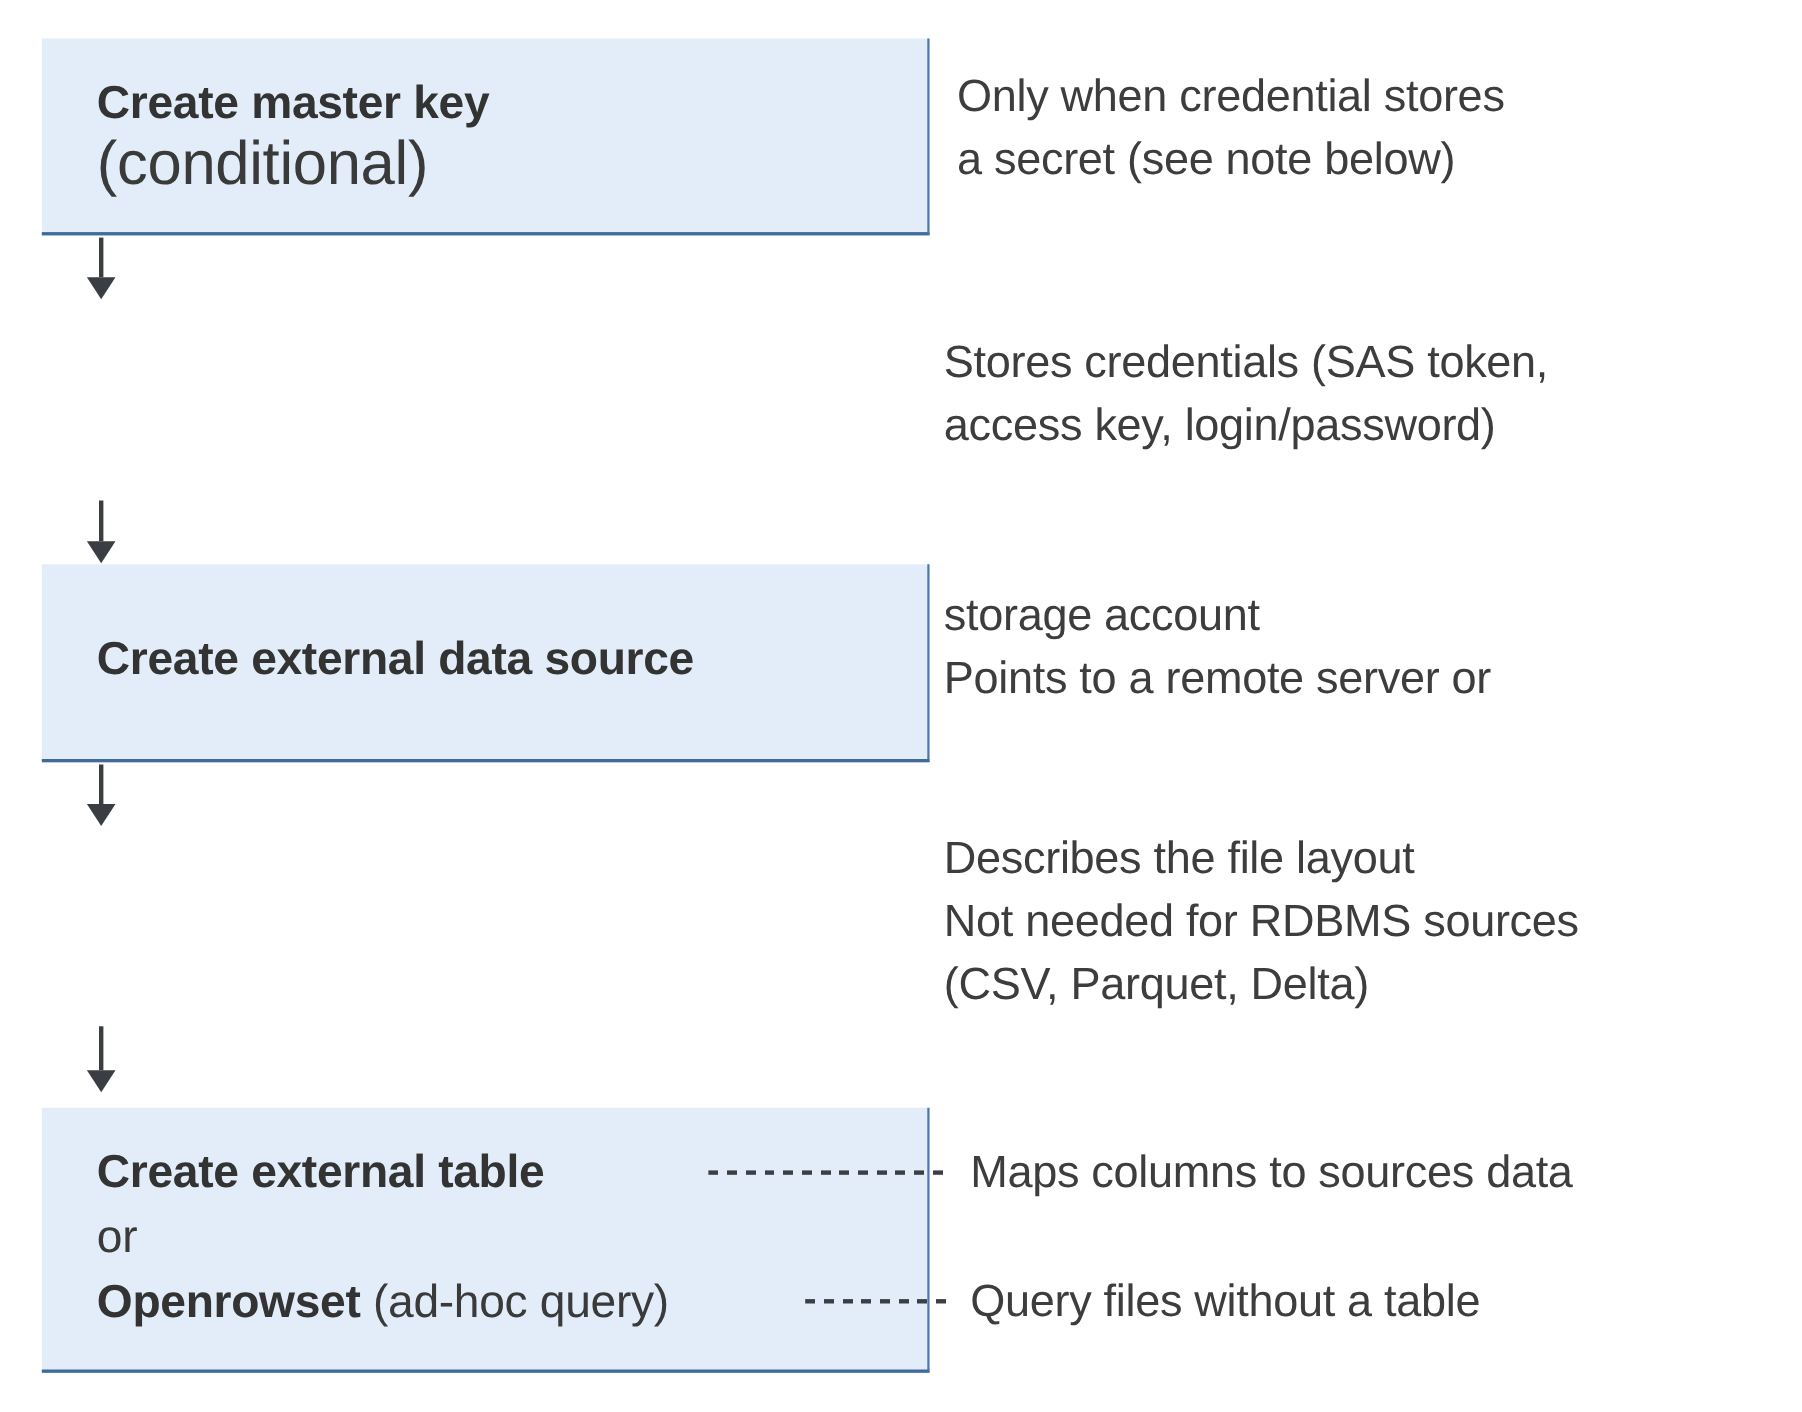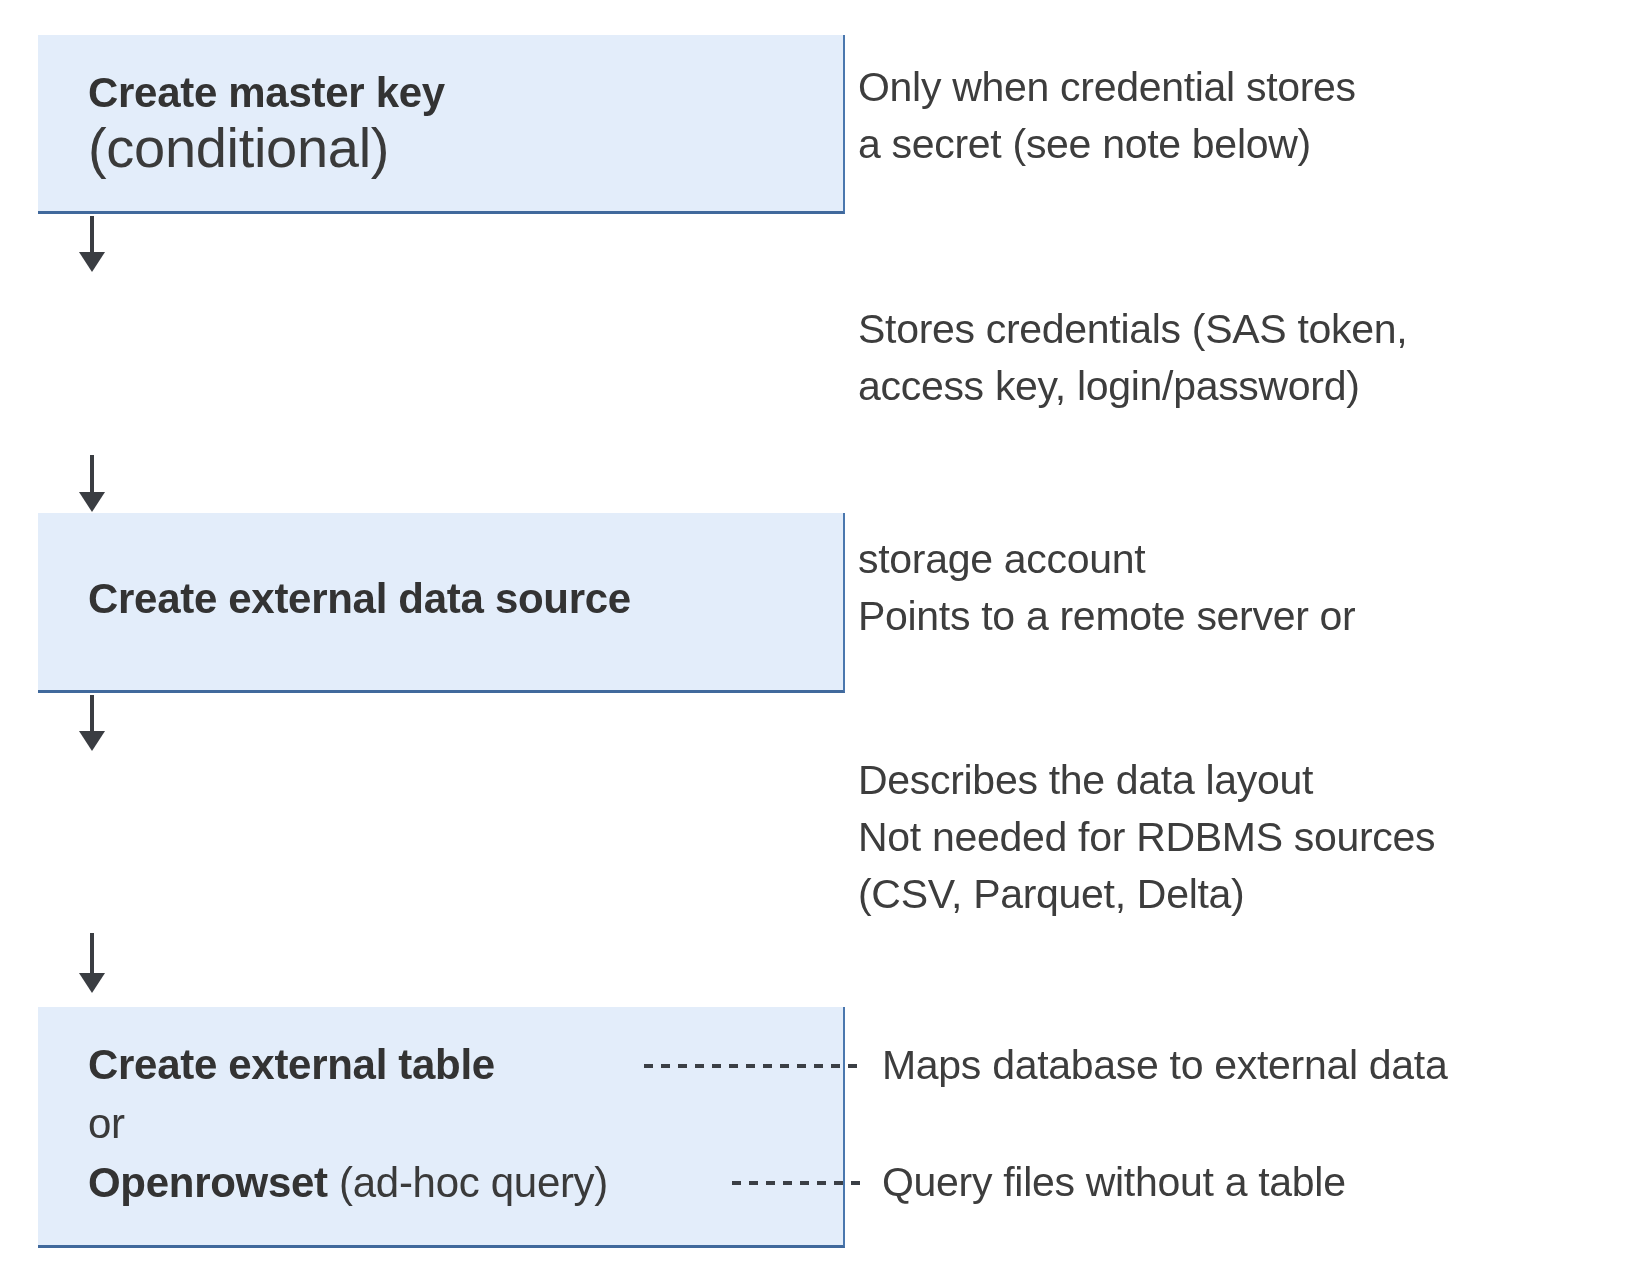--- a/index.html
+++ b/index.html
@@ -106,21 +106,21 @@
 </style>
 </head>
 <body>
 
 <div class="canvas">
 
   <div class="box" style="top:35px;height:179px;">
     <div class="box-title">Create master key</div>
     <div class="box-subtitle">(conditional)</div>
   </div>
-  <div class="note" style="top:59px;">
+  <div class="note" style="top:59px;margin-left:12px;">
     <div>Only when credential stores</div>
     <div>a secret (see note below)</div>
   </div>
 
   <div class="arrow" style="top:216px;height:56px;">
     <div class="arrow-stem"></div>
     <div class="arrow-head"></div>
   </div>
 
   <div class="note" style="top:301px;">
@@ -140,21 +140,21 @@
     <div>storage account</div>
     <div>Points to a remote server or</div>
   </div>
 
   <div class="arrow" style="top:695px;height:56px;">
     <div class="arrow-stem"></div>
     <div class="arrow-head"></div>
   </div>
 
   <div class="note" style="top:752px;">
-    <div>Describes the data layout</div>
+    <div>Describes the file layout</div>
     <div>Not needed for RDBMS sources</div>
     <div>(CSV, Parquet, Delta)</div>
   </div>
 
   <div class="arrow" style="top:933px;height:60px;">
     <div class="arrow-stem"></div>
     <div class="arrow-head"></div>
   </div>
 
   <div class="box" style="top:1007px;height:241px;">
@@ -163,16 +163,16 @@
     </div>
     <div class="final-line">or</div>
     <div class="final-line">
       <span class="bold">Openrowset</span><span> (ad-hoc query)</span>
     </div>
   </div>
 
   <div class="dash-line" style="top:1064px;left:644px;width:218px;"></div>
   <div class="dash-line" style="top:1181px;left:732px;width:130px;"></div>
 
-  <div class="annotation" style="top:1037px;">Maps database to external data</div>
+  <div class="annotation" style="top:1037px;">Maps columns to sources data</div>
   <div class="annotation" style="top:1154px;">Query files without a table</div>
 
 </div>
 
 </body></html>

